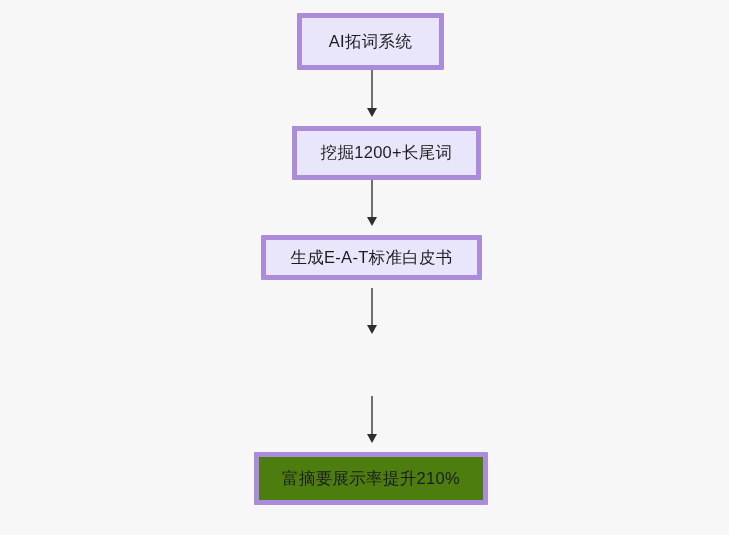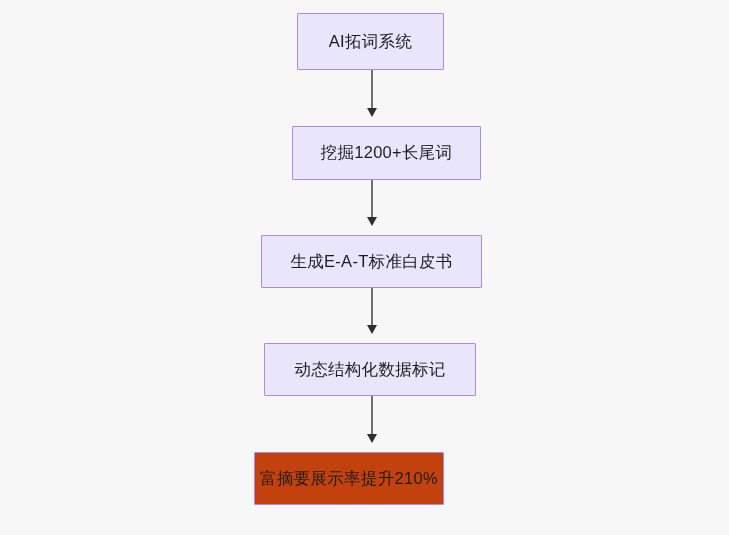--- a/index.html
+++ b/index.html
@@ -17,21 +17,21 @@
   #flow-canvas {
     position: relative;
     width: 729px;
     height: 535px;
   }
 
   .node {
     position: absolute;
     box-sizing: border-box;
     background: #e9e5fb;
-    border: 1px solid #0f172a;
+    border: 5px solid #0f172a;
     border-radius: 1px;
     display: flex;
     align-items: center;
     justify-content: center;
     color: #1d1d1f;
     font-size: 16.5px;
     line-height: 1.2;
     letter-spacing: 0.3px;
     white-space: nowrap;
   }
@@ -69,29 +69,26 @@
 <div id="flow-canvas">
 
   <div class="node" id="node-n1" style="left: 297px; top: 13px; width: 147px; height: 57px; background: rgb(233, 229, 251); border-color: rgb(171, 140, 219); color: rgb(29, 29, 31);">
     <span class="node-label">AI拓词系统</span>
   </div>
 
   <div class="node" id="node-n2" style="left: 292px; top: 126px; width: 189px; height: 54px; background: rgb(233, 229, 251); border-color: rgb(171, 140, 219); color: rgb(29, 29, 31);">
     <span class="node-label">挖掘1200+长尾词</span>
   </div>
 
-  <div class="node" id="node-n3" style="left: 261px; top: 235px; width: 221px; height: 53px; background: rgb(233, 229, 251); border-color: rgb(171, 140, 219); color: rgb(29, 29, 31);">
+  <div class="node" id="node-n3" style="left: 261px; top: 235px; width: 221px; height: 45px; background: rgb(233, 229, 251); border-color: rgb(171, 140, 219); color: rgb(29, 29, 31);">
     <span class="node-label">生成E-A-T标准白皮书</span>
   </div>
 
-  <div class="node" id="node-n4" style="left: 264px; top: 343px; width: 212px; height: 53px; background: rgb(233, 229, 251); border-color: rgb(171, 140, 219); color: rgb(29, 29, 31);">
-    <span class="node-label">动态结构化数据标记</span>
-  </div>
 
-  <div class="node" id="node-n5" style="left: 254px; top: 452px; width: 190px; height: 53px; background: #c2410c; border-color: rgb(171, 140, 219); color: rgb(29, 29, 31);">
+  <div class="node" id="node-n5" style="left: 254px; top: 452px; width: 234px; height: 53px; background: #4d7c0f; border-color: rgb(171, 140, 219); color: rgb(29, 29, 31);">
     <span class="node-label">富摘要展示率提升210%</span>
   </div>
 
   <div class="connector" id="edge-e1" style="left: 371px; top: 70px; width: 2px; height: 47px;">
     <div class="stem" style="height: 39px; background: rgb(111, 111, 111);"></div>
     <div class="arrowhead" style="top: 38px; border-top-color: rgb(47, 47, 48);"></div>
   </div>
 
   <div class="connector" id="edge-e2" style="left: 371px; top: 180px; width: 2px; height: 46px;">
     <div class="stem" style="height: 38px; background: rgb(111, 111, 111);"></div>

